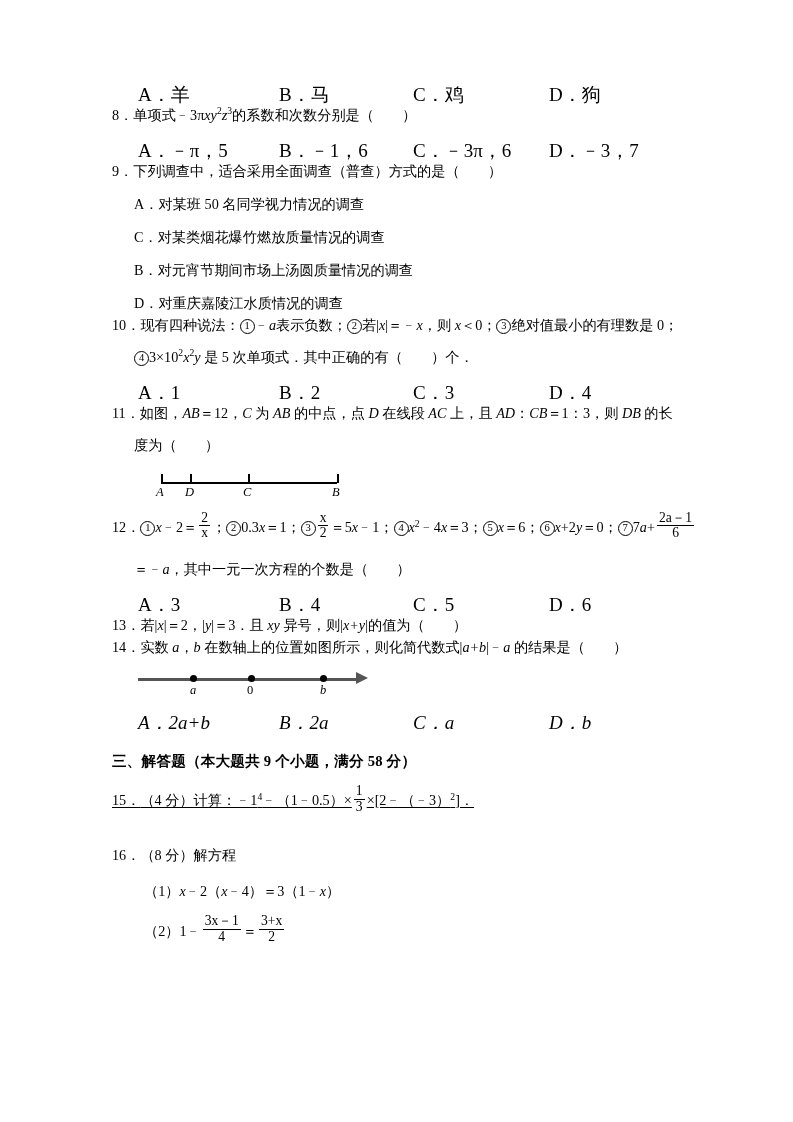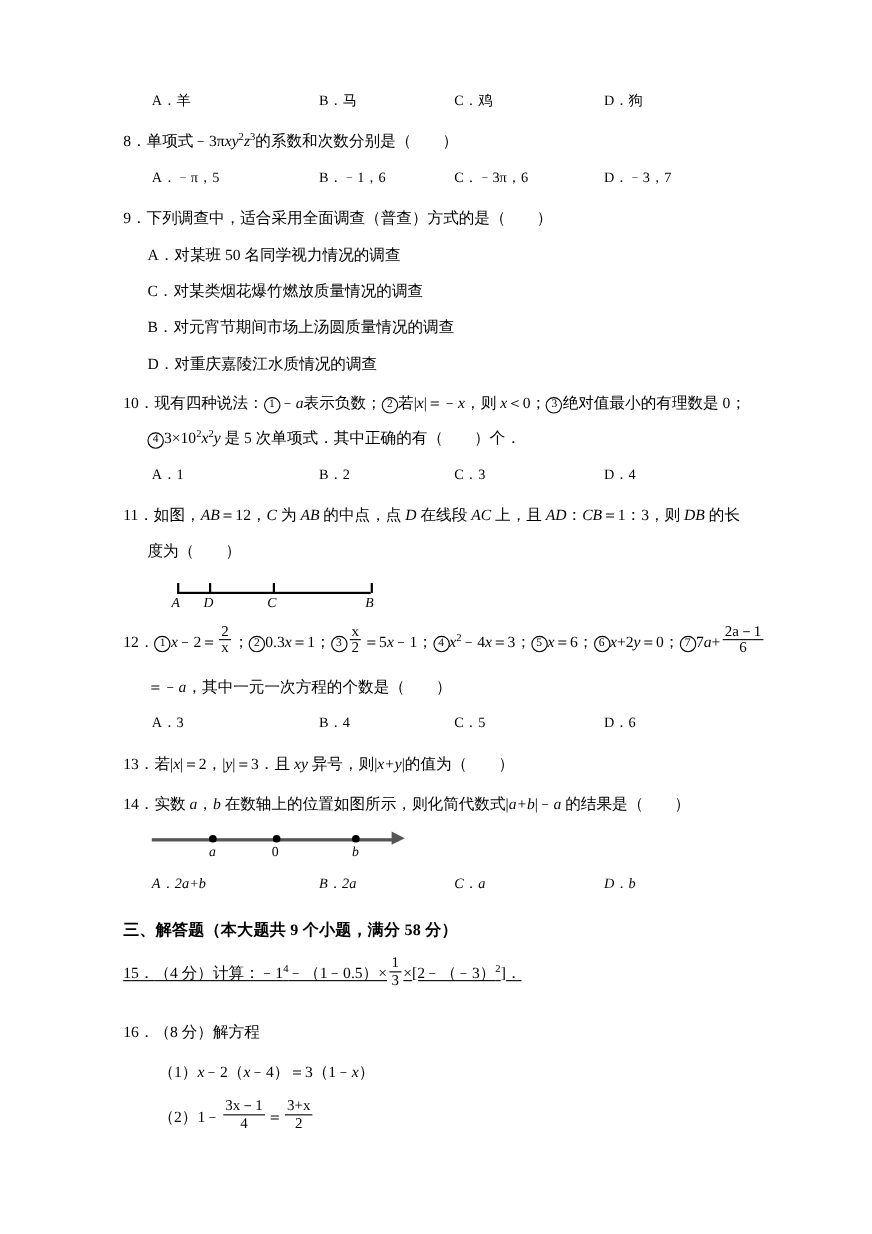--- a/index.html
+++ b/index.html
@@ -31,43 +31,42 @@
 
   
   .qline {
     font-size: 14.2px;
     line-height: 22px;
     margin: 0 0 0 0;
     white-space: nowrap;
   }
   .stem {
     padding-left: 0px;
-    margin-top: 14px;
   }
   .stem-cont {
     padding-left: 22px;
     margin-top: 10px;
   }
   .sub {
     padding-left: 22px;
     margin-top: 11px;
   }
   .opts {
     position: relative;
     height: 22px;
     margin-top: 12px;
-    font-size: 13px;
+    font-size: 19px;
   }
   .opt {
     position: absolute;
     top: 0;
     white-space: nowrap;
   }
   .opt.a { left: 26px; }
-  .opt.b { left: 178px; }
+  .opt.b { left: 167px; }
   .opt.c { left: 301px; }
   .opt.d { left: 437px; }
 
   .ital { font-style: italic; }
   sup, sub {
     font-size: 0.68em;
     line-height: 0;
   }
   sup { vertical-align: super; }
 

